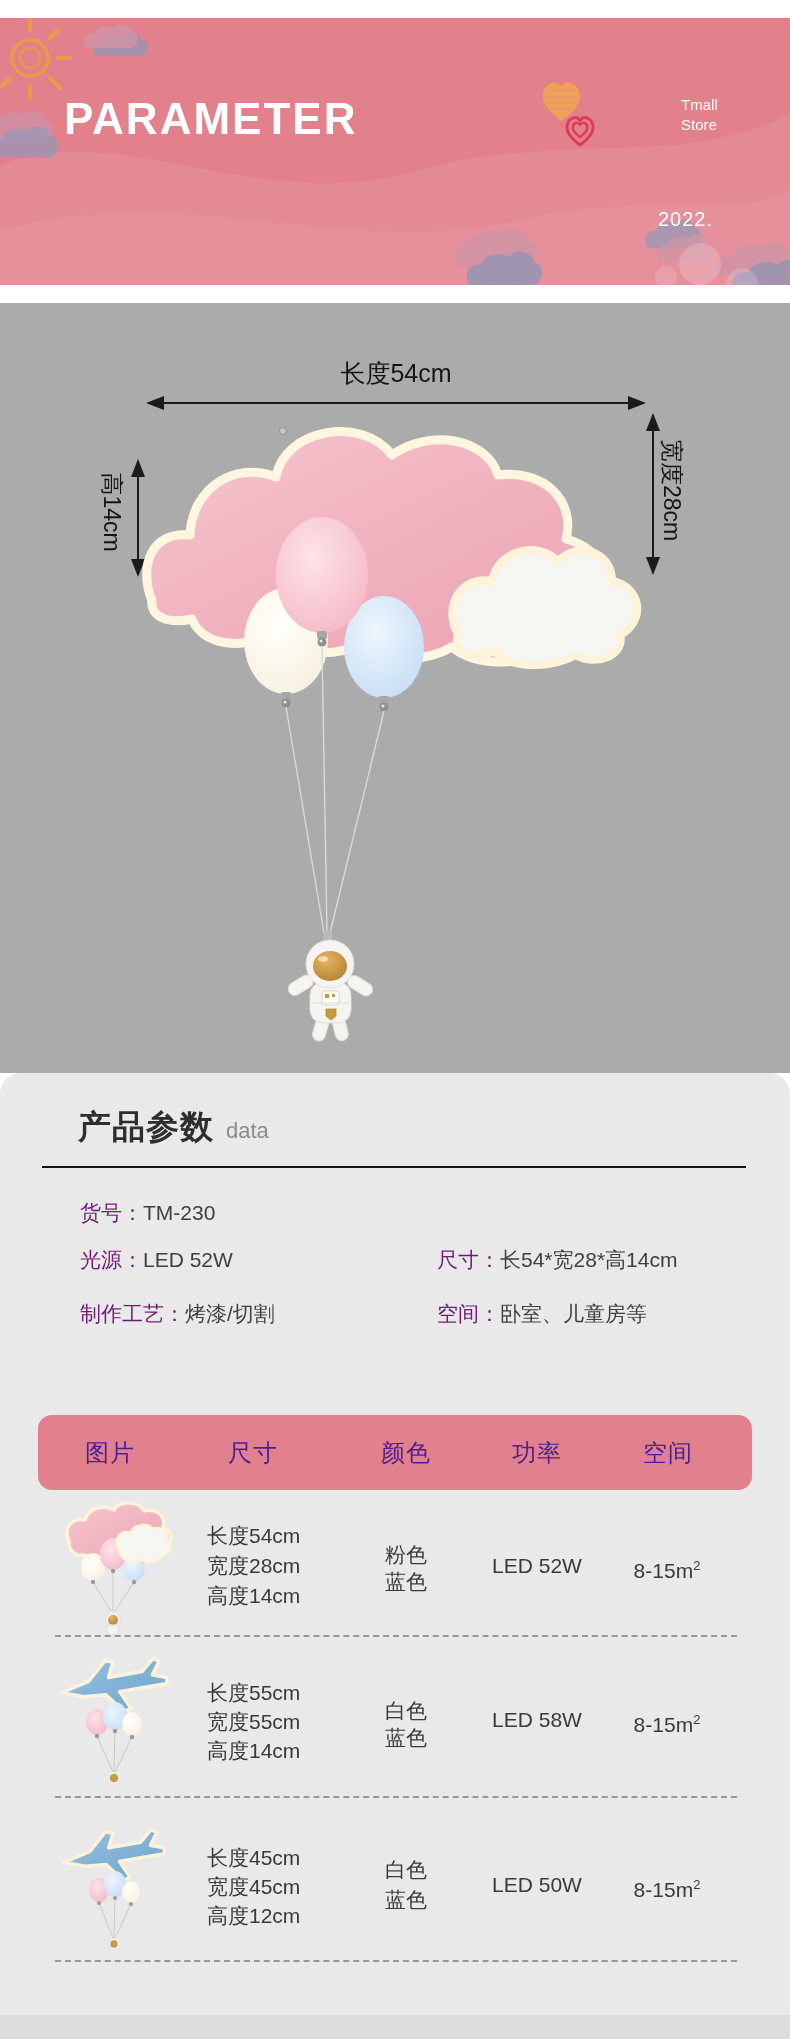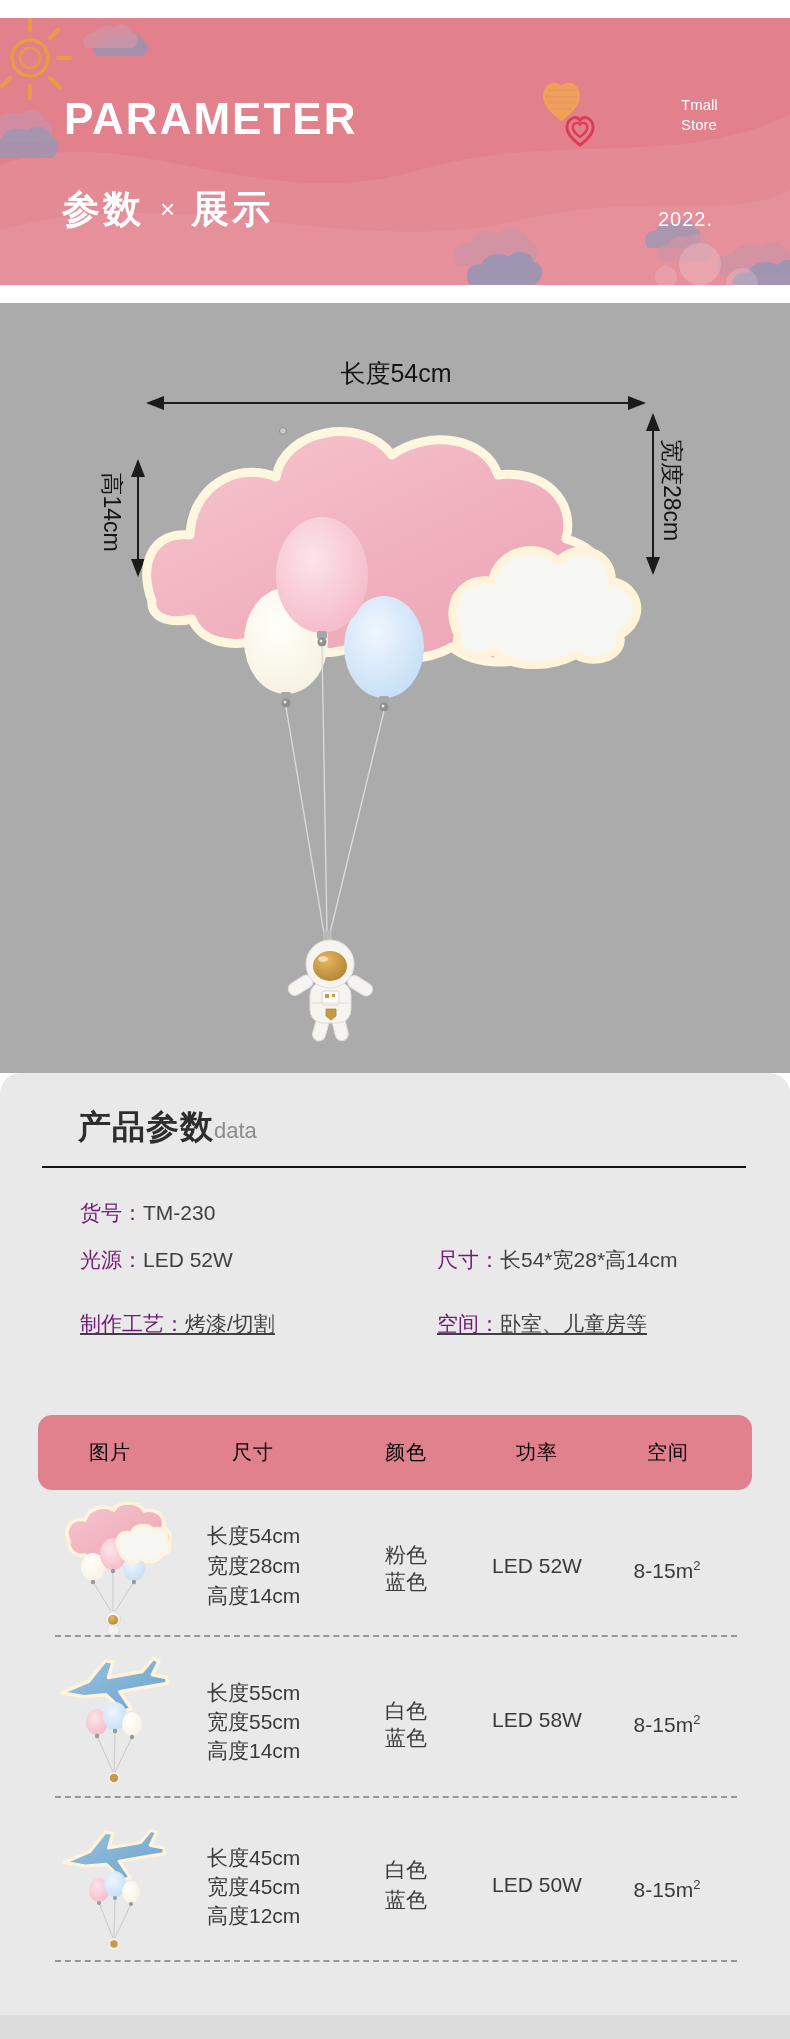--- a/index.html
+++ b/index.html
@@ -20,30 +20,30 @@
   .dim-length{position:absolute;left:296px;top:54px;width:200px;text-align:center;
               font-size:25px;color:#141414;}
   .dim-vert{position:absolute;width:150px;height:30px;display:flex;align-items:center;justify-content:center;
             font-size:23px;color:#141414;transform:rotate(90deg);white-space:nowrap;}
   .dim-width{left:597px;top:172px;}
   .dim-height{left:37px;top:194px;}
   
   .details{position:absolute;left:0;top:1073px;width:790px;height:966px;background:#e9e9e9;border-radius:21px;}
   .spec-heading{position:absolute;left:78px;top:32px;display:flex;align-items:baseline;}
   .spec-heading .h{font-size:33px;font-weight:700;color:#2e2e2e;letter-spacing:1px;}
-  .spec-heading .s{font-size:22px;color:#8c8c8c;}
+  .spec-heading .s{font-size:22px;color:#8c8c8c;margin-left:12px;}
   .heading-line{position:absolute;left:42px;top:93px;width:704px;height:0;border-top:2px solid #141414;}
   .spec-item{position:absolute;height:30px;line-height:30px;font-size:21px;color:#404040;white-space:nowrap;}
   .spec-item .lbl{color:#701a75;}
   .spec-item .val{color:#404040;}
   .sc0{left:80px;} .sc1{left:437px;}
-  .sr0{top:125px;} .sr1{top:172px;} .sr2{top:236px;text-decoration:underline;}
+  .sr0{top:125px;} .sr1{top:172px;} .sr2{top:226px;}
   
   .tbl-head{position:absolute;left:38px;top:342px;width:714px;height:75px;background:#e0818d;border-radius:14px;}
-  .tbl-head span{position:absolute;top:0;height:77px;line-height:75px;color:#000000;font-size:20px;
+  .tbl-head span{position:absolute;top:0;height:77px;line-height:75px;color:#4c1d95;font-size:24px;
                  transform:translateX(-50%);letter-spacing:1px;white-space:nowrap;}
   .cell{position:absolute;font-size:21px;color:#3a3a3a;white-space:nowrap;}
   .sizes{line-height:30px;left:207px;text-align:left;}
   .colors{transform:translateX(-50%);text-align:left;}
   .power,.area{transform:translateX(-50%);height:30px;line-height:30px;text-align:center;}
   .area sup{font-size:13px;}
   .dash{position:absolute;left:55px;width:682px;height:0;border-top:2px dashed #979797;}
   .thumb{position:absolute;left:55px;width:120px;height:140px;}
   .bottom-strip{position:absolute;left:0;top:942px;width:790px;height:24px;background:#dcdcdc;}
 </style>
@@ -102,25 +102,20 @@
           <line x1="2" y1="11" x2="16" y2="11"></line>
             <line x1="4" y1="14" x2="14" y2="14"></line>
         </g>
       </g>
       <g transform="translate(567,98) scale(1.45)">
         <path d="M0,8 C0,2 6,-1 9,3 C12,-1 18,2 18,8 C18,14 9,20 9,20 C9,20 0,14 0,8 Z" fill="none" stroke="#dd3b55" stroke-width="2"></path>
         <path d="M4,8 C4,5 7,3.5 9,6 C11,3.5 14,5 14,8 C14,11 9,14.5 9,14.5 C9,14.5 4,11 4,8 Z" fill="none" stroke="#dd3b55" stroke-width="1.6"></path>
       </g>
     </svg>
     <div class="banner-title">PARAMETER</div>
-    <div class="banner-sub">
-      <span class="zh">参数</span>
-      <span class="times">×</span>
-      <span class="zh">展示</span>
-    </div>
     <div class="store-text">
       <div>Tmall</div>
       <div>Store</div>
     </div>
     <div class="year-text">2022.</div>
   </div>
 
   <div class="showcase">
     <svg width="790" height="770" viewBox="0 0 790 770">
       <defs>

